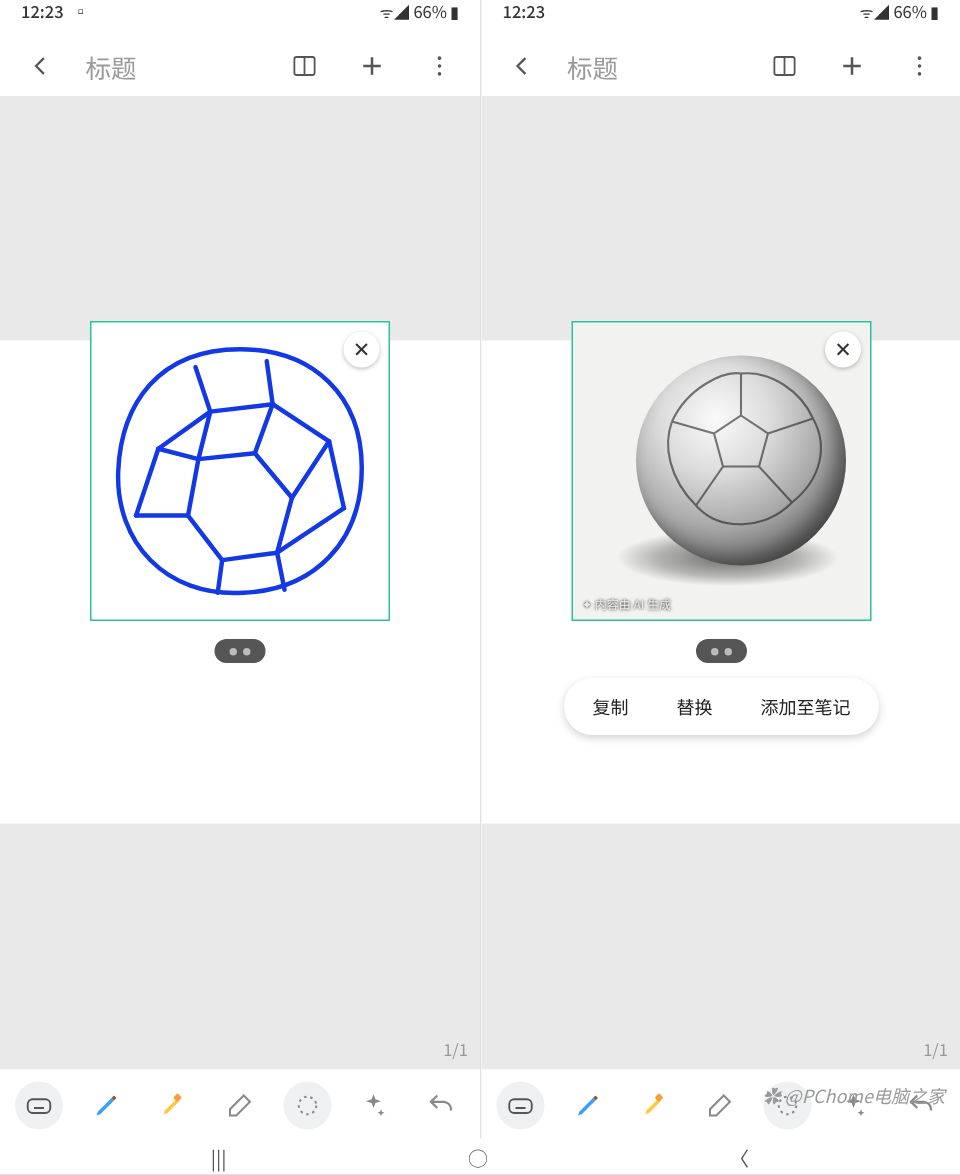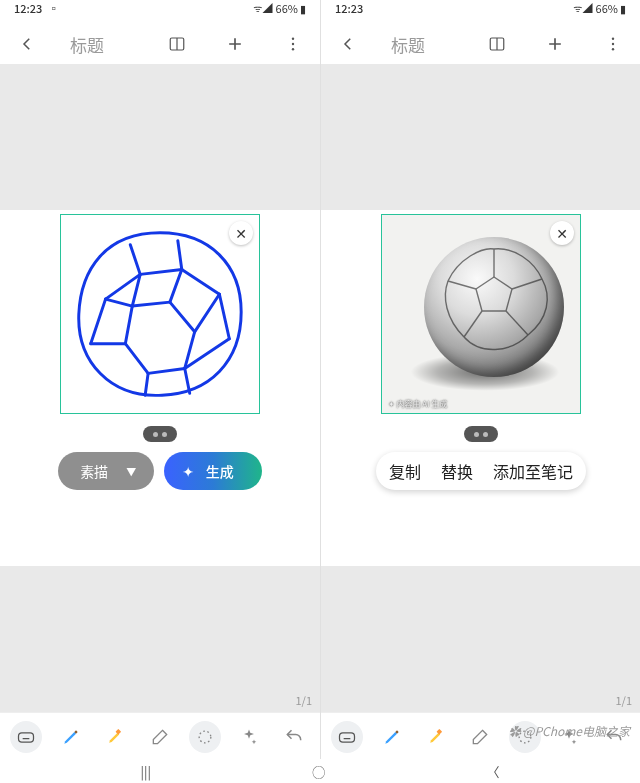--- a/index.html
+++ b/index.html
@@ -37,41 +37,41 @@
   .status .time { font-weight: 500; }
   .status .gap { flex: 1; }
   .status .sig { font-size: 10px; letter-spacing: -1px; }
 
   
   .titlebar {
     height: 40px;
     display: flex;
     align-items: center;
     padding: 0 10px;
-    gap: 24px;
+    gap: 11px;
   }
   .ico-btn {
     width: 34px; height: 34px;
     display: flex; align-items: center; justify-content: center;
     color: #555;
     border-radius: 6px;
   }
   .title-text { color: #9a9a9a; font-size: 17px; flex: 1; padding-left: 2px; }
   svg { display: block; }
 
   
   .canvas-area {
     flex: 1;
     background: #fff;
     position: relative;
   }
   .gray-band {
     position: absolute;
     left: 0; right: 0;
-    height: 146px;
+    height: 163px;
     background: #e9e9e9;
   }
   .gray-top { top: 0; }
   .gray-bot { bottom: 0; }
   .pagecount {
     position: absolute;
     right: 8px;
     bottom: 4px;
     font-size: 11px;
     color: #999;
@@ -153,21 +153,21 @@
 
   
   .row-b {
     background: #fff;
     border-radius: 22px;
     box-shadow: 0 2px 6px rgba(0,0,0,.18);
     height: 38px;
     display: flex;
     align-items: center;
     justify-content: space-around;
-    font-size: 16px;
+    font-size: 12px;
     color: #222;
     margin: 0 auto;
     padding: 0 10px;
     gap: 14px;
     width: 210px;
   }
   .row-b span { white-space: nowrap; }
 
   
   .toolbar {
@@ -306,30 +306,20 @@
               <path d="M88 160 L 85 182"></path>
               <path d="M125 155 L 130 180"></path>
             </g>
           </svg>
           <div class="close-x">✕</div>
         </div>
         <div class="dots">
             <span></span>
             <span></span>
           </div>
-        <div class="row-a">
-          <div class="pill-gray">
-            <span>素描</span>
-            <span class="caret">▼</span>
-          </div>
-          <div class="pill-grad">
-            <span>✦</span>
-            <span>生成</span>
-          </div>
-        </div>
       </div>
     </div>
 
     <div class="toolbar">
       <div class="tool sel">
         <svg width="20" height="20" viewBox="0 0 24 24" fill="none" stroke="#555" stroke-width="1.5">
             <rect x="3" y="7" width="18" height="11" rx="4"></rect>
             <path d="M7 11h.01M11 11h.01M15 11h.01M8 14h8"></path>
           </svg>
       </div>

